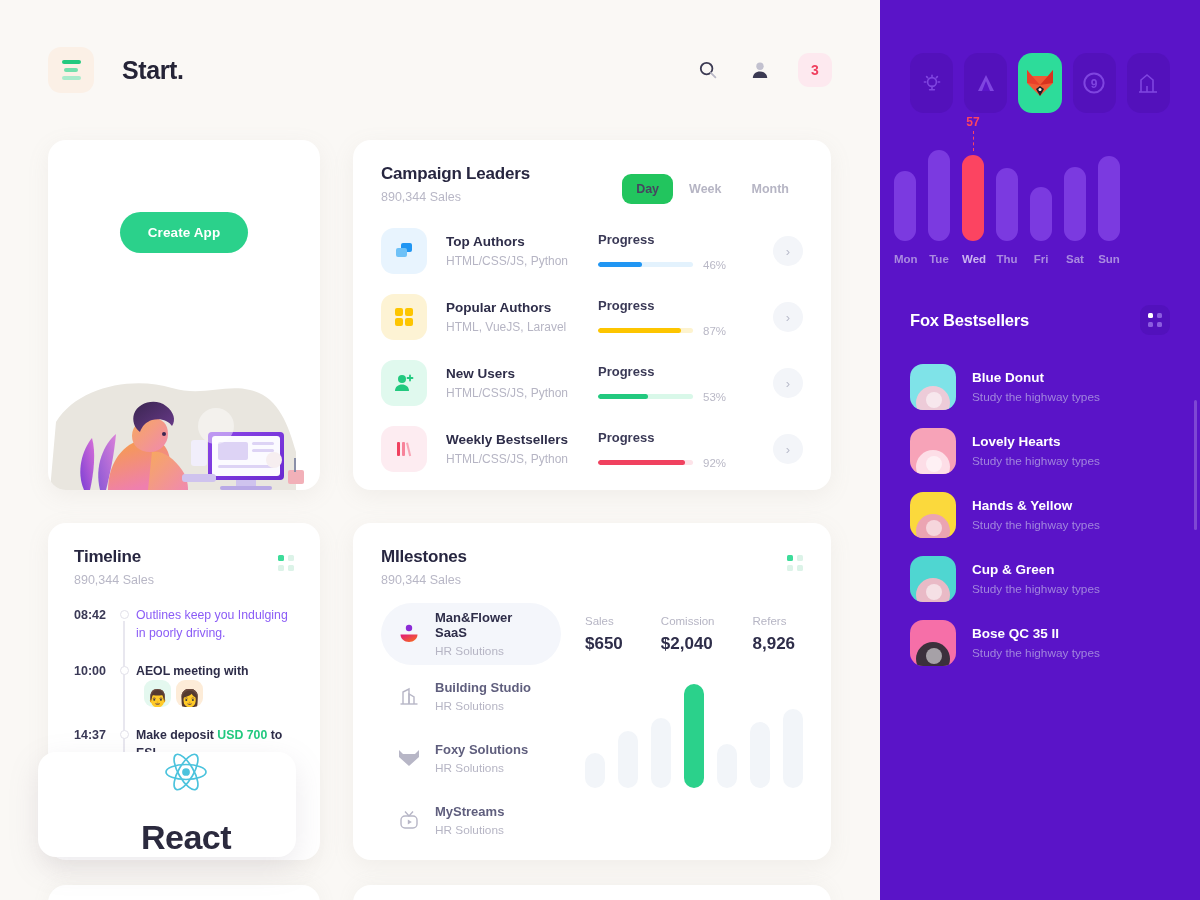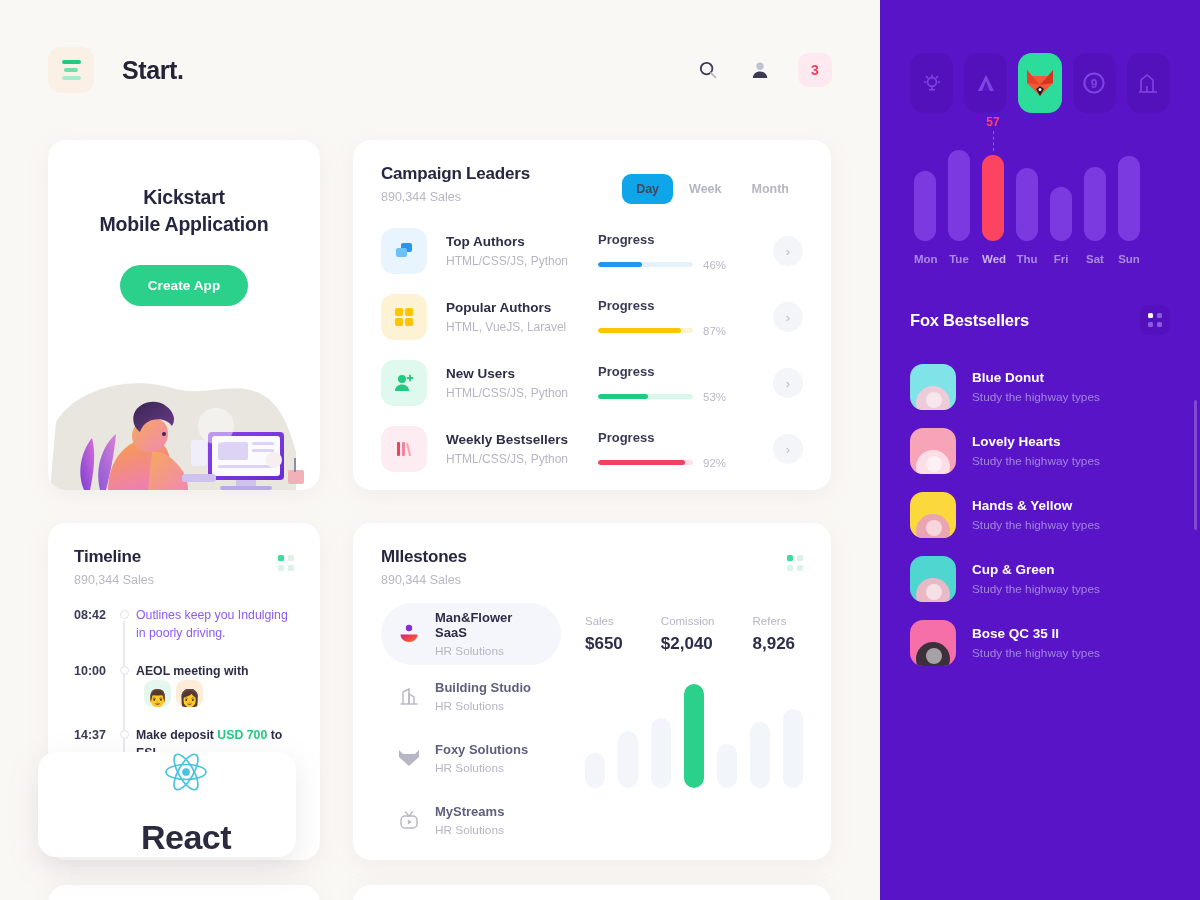--- a/index.html
+++ b/index.html
@@ -77,21 +77,21 @@
   }
   .illus { position: absolute; left: 0; bottom: 0; width: 272px; height: 120px; }
 
   .camp { width: 478px; height: 350px; padding: 24px 28px 0; }
   .camp-head { display: flex; align-items: flex-end; }
   .seg { margin-left: auto; display: flex; align-items: center; gap: 2px; margin-top: 8px; }
   .seg div {
     padding: 8px 14px; font-size: 12.5px; color: #b6b5c4; border-radius: 9px;
     cursor: pointer; font-weight: bold;
   }
-  .seg div.active { background: #0ea5e9; color: #464560; }
+  .seg div.active { background: #22c55e; color: #464560; }
 
   .clist { margin-top: 14px; }
   .crow { display: flex; align-items: center; height: 66px; }
   .ctile {
     width: 46px; height: 46px; border-radius: 13px; flex: none;
     display: flex; align-items: center; justify-content: center;
   }
   .cnames { margin-left: 19px; width: 152px; }
   .cname { font-size: 13.5px; font-weight: bold; color: #2e2d49; }
   .cdesc { font-size: 12px; color: #b6b5c4; margin-top: 5px; }
@@ -163,21 +163,21 @@
     display: flex; align-items: center; justify-content: center; cursor: pointer;
   }
   .sic.active { background: #2ddc9a; }
   .side-h { display: flex; align-items: center; padding: 0 30px; margin-top: 40px; }
   .side-title { font-size: 16.5px; font-weight: bold; color: #fff; letter-spacing: -.2px; }
   .gd2 { margin-left: auto; width: 30px; height: 30px; border-radius: 9px; background: #5211bc; display: flex; align-items: center; justify-content: center; cursor: pointer; }
   .gd2 div { width: 14px; height: 14px; display: grid; grid-template-columns: 5px 5px; grid-template-rows: 5px 5px; gap: 4px; }
   .gd2 span { border-radius: 1.5px; background: #8b5ce0; }
   .gd2 span:first-child { background: #ffffff; }
 
-  .dstats { padding: 0 34px; margin-top: 22px; position: relative; }
+  .dstats { padding: 0 14px; margin-top: 22px; position: relative; }
   .dchart { display: flex; align-items: flex-end; gap: 12px; height: 106px; position: relative; }
   .dcol { width: 22px; display: flex; flex-direction: column; justify-content: flex-end; align-items: center; height: 100%; position: relative; }
   .dbar { width: 22px; border-radius: 11px; background: #7b3ae0; }
   .dbar.hi { background: #fc4461; }
   .dval { position: absolute; top: -32px; font-size: 12px; font-weight: bold; color: #fc4461; }
   .ddash { position: absolute; top: -16px; width: 0; border-left: 1.5px dashed #fc4461; }
   .dlabels { display: flex; gap: 12px; margin-top: 12px; }
   .dlab { width: 22px; text-align: center; font-size: 11.5px; color: #a98ae0; font-weight: bold; }
   .dlab.hi { color: #cbb4f0; }
 
@@ -218,24 +218,20 @@
             <path d="M2.8 18c0-4 3.2-6.6 7.2-6.6s7.2 2.6 7.2 6.6z" fill="#3b3a52"></path>
           </svg>
         </div>
         <div class="badge-pill">3</div>
       </div>
     </div>
 
     <div class="row1">
 
       <div class="card kick">
-        <h2>
-          <span>Kickstart</span><br>
-          <span>Mobile Application</span>
-        </h2>
         <button class="btn-create">Create App</button>
 
         <svg class="illus" viewBox="0 0 272 120">
           <defs>
             <linearGradient id="gSkin" x1="0" y1="0" x2="1" y2="1">
               <stop offset="0" stop-color="#f7a95d"></stop>
                 <stop offset="1" stop-color="#f089b0"></stop>
             </linearGradient>
             <linearGradient id="gShirt" x1="0" y1="0" x2="0.4" y2="1">
               <stop offset="0" stop-color="#f7a03f"></stop>

